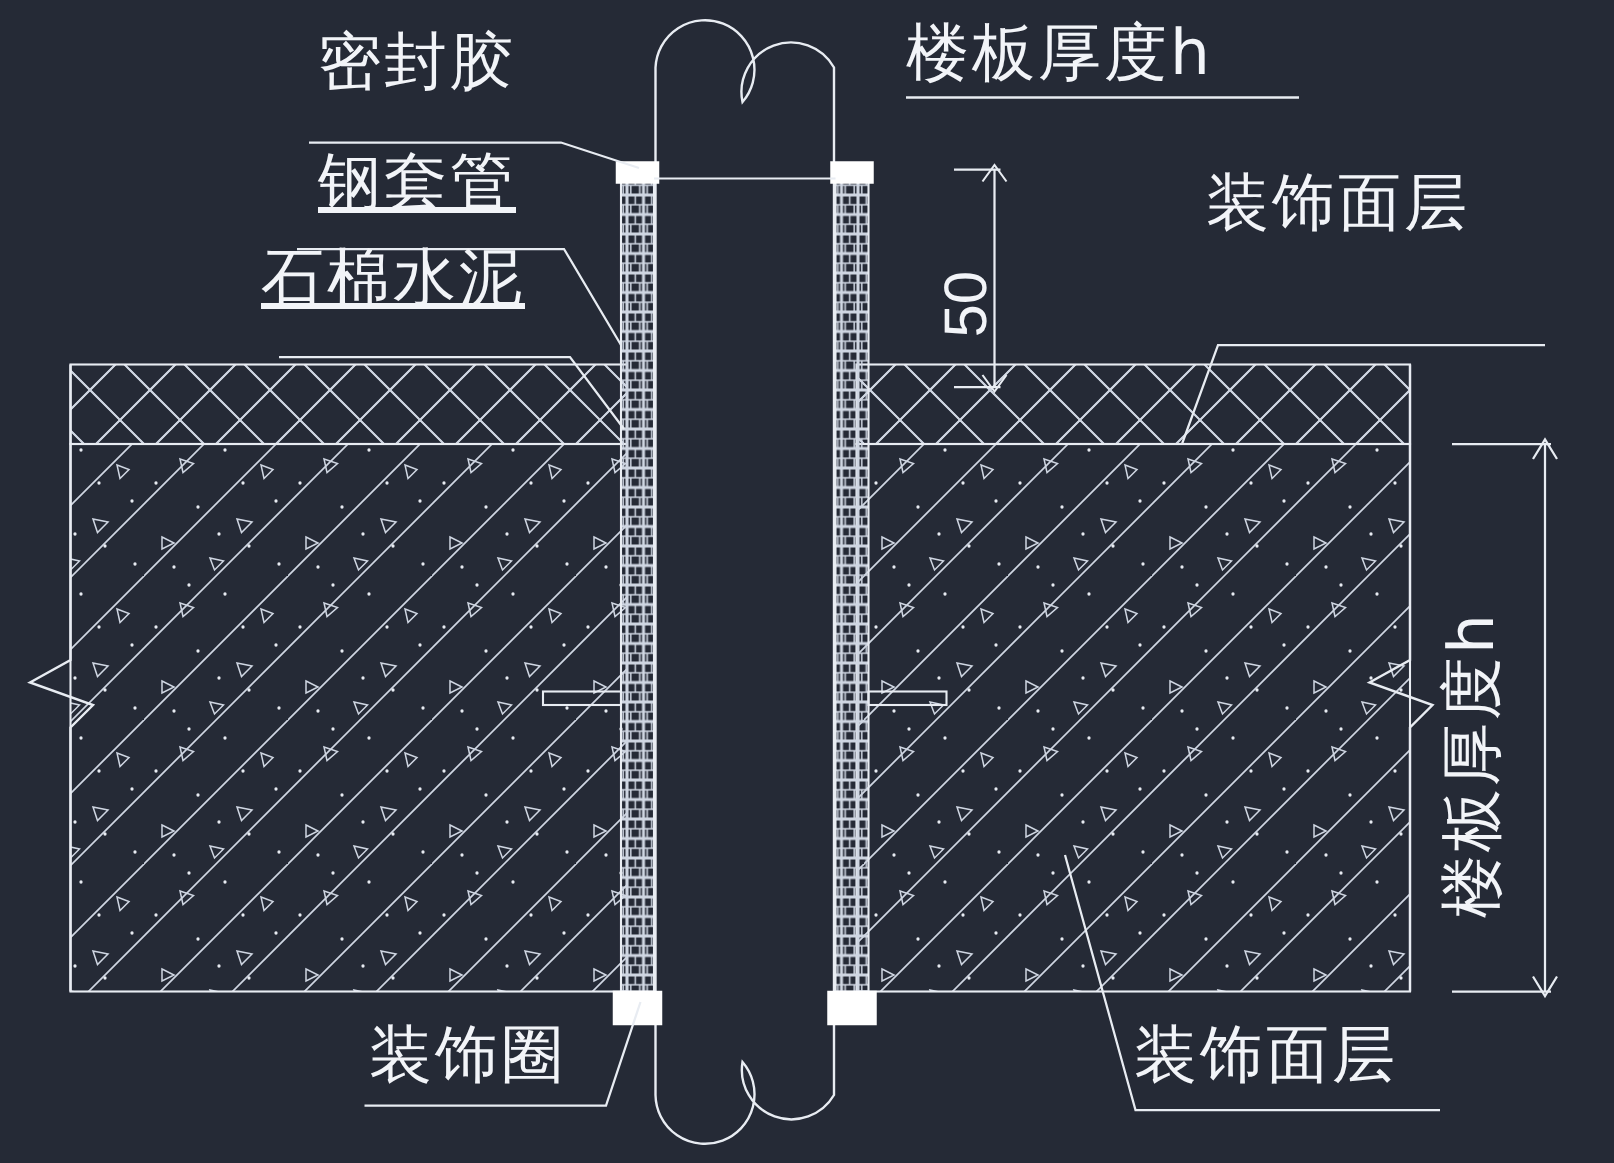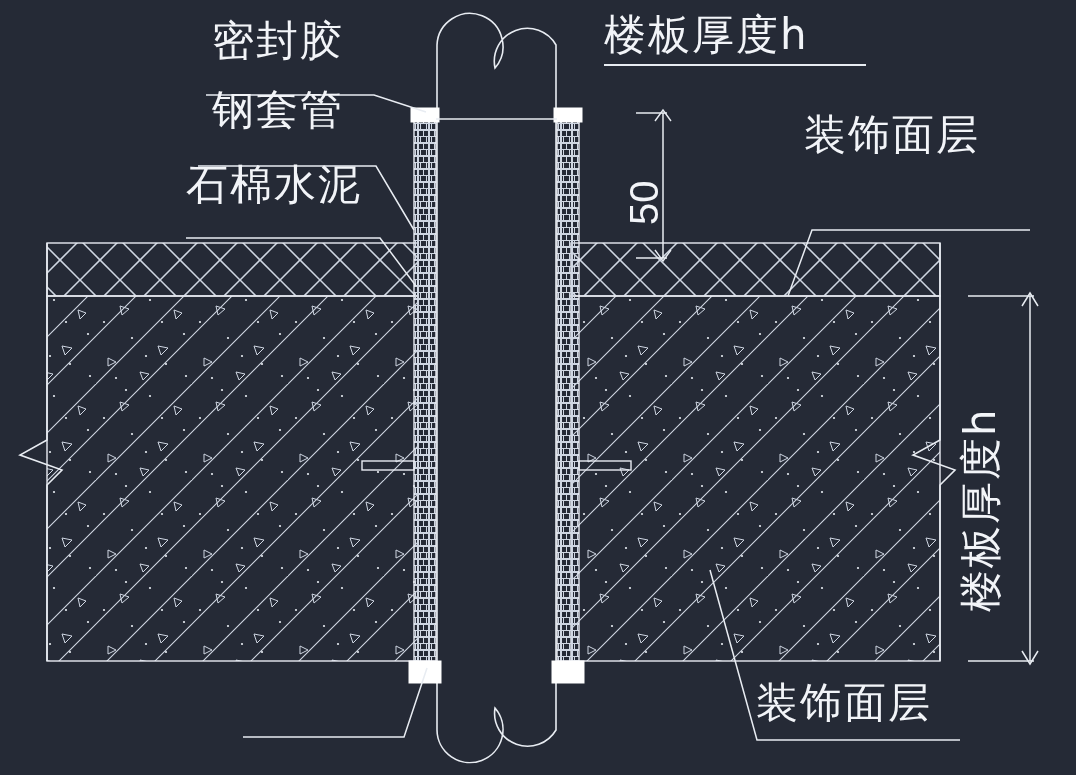--- a/index.html
+++ b/index.html
@@ -170,28 +170,29 @@
       <line x1="1030" y1="296" x2="1030" y2="661"></line>
       <line x1="968" y1="296" x2="1034" y2="296"></line>
       <line x1="968" y1="661" x2="1034" y2="661"></line>
       <path d="M 1022 306 L 1030 293 L 1038 306"></path>
       <path d="M 1022 651 L 1030 664 L 1038 651"></path>
     </g>
   </svg>
 
   <div class="lbl big" style="left:212px;top:20px;">密封胶</div>
 
-  <div class="lbl big" style="left:212px;top:89px;">钢套管</div>
+  <div class="lbl big" style="left:212px;top:100px;text-decoration:underline;">钢套管</div>
 
-  <div class="lbl big" style="left:186px;top:164px;">石棉水泥</div>
+  <div class="lbl big" style="left:174px;top:164px;text-decoration:underline;">石棉水泥</div>
 
   <div class="lbl big" style="left:604px;top:14px;">楼板厚度h</div>
 
   <div class="lbl big" style="left:804px;top:114px;">装饰面层</div>
 
+  <div class="lbl big" style="left:246px;top:682px;">装饰圈</div>
 
   <div class="lbl big" style="left:756px;top:682px;">装饰面层</div>
 
   <div class="lbl dim rot90" style="left:624px;top:225px;">50</div>
 
   <div class="lbl big rot90" style="left:960px;top:612px;">楼板厚度h</div>
 
 </div>
 
 </body></html>

